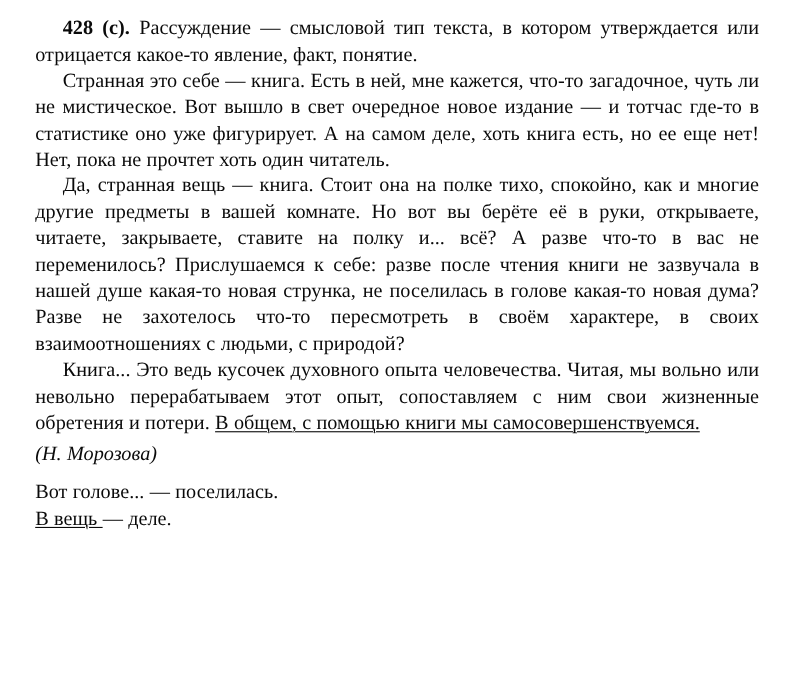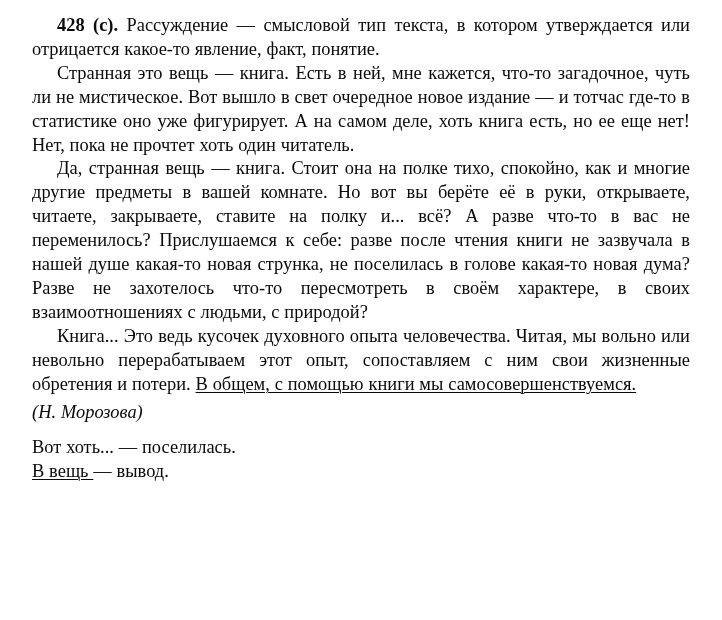--- a/index.html
+++ b/index.html
@@ -74,29 +74,29 @@
 </head>
 <body style="background-color: rgb(255, 255, 255); color: rgb(10, 10, 10);">
 
 <div class="page">
 
   <div class="body-text">
 
     <p class="para"><span class="ex-num">428 (с).</span><span> Рассуждение — смысловой тип текста, в котором утверждается или отрицается какое-то явление, факт, понятие.</span></p>
 
 
-    <p class="para"><span>Странная это вещь — книга. Есть в ней, мне кажется, что-то загадочное, чуть ли не мистическое. </span><span class="it">Вот вышло в свет очередное новое издание — и тотчас где-то в статистике оно уже фигурирует. А на самом деле, хоть книга есть, но ее еще нет! Нет, пока не прочтет хоть один читатель.</span></p>
+    <p class="para"><span>Странная это себе — книга. Есть в ней, мне кажется, что-то загадочное, чуть ли не мистическое. </span><span class="it">Вот вышло в свет очередное новое издание — и тотчас где-то в статистике оно уже фигурирует. А на самом деле, хоть книга есть, но ее еще нет! Нет, пока не прочтет хоть один читатель.</span></p>
 
     <p class="para"><span>Да, странная вещь — книга. </span><span class="it">Стоит она на полке тихо, спокойно, как и многие другие предметы в вашей комнате. Но вот вы берёте её в руки, открываете, читаете, закрываете, ставите на полку и... всё? А разве что-то в вас не переменилось? Прислушаемся к себе: разве после чтения книги не зазвучала в нашей душе какая-то новая струнка, не поселилась в голове какая-то новая дума? Разве не захотелось что-то пересмотреть в своём характере, в своих взаимоотношениях с людьми, с природой?</span></p>
 
     <p class="para"><span>Книга... Это ведь кусочек духовного опыта человечества. </span><span class="it">Читая, мы вольно или невольно перерабатываем этот опыт, сопоставляем с ним свои жизненные обретения и потери. </span><span class="ul">В общем, с помощью книги мы самосовершенствуемся.</span></p>
 
     <p class="attrib">(Н. Морозова)</p>
 
     <div class="gap-small"></div>
 
-    <p class="plain"><span class="it">Вот хоть...</span><span> — поселилась.</span></p>
+    <p class="plain"><span class="it">Вот голове...</span><span> — поселилась.</span></p>
 
-    <p class="plain"><span class="ul">В вещь </span><span>— вывод.</span></p>
+    <p class="plain"><span class="ul">В вещь </span><span>— деле.</span></p>
 
 
   </div>
 </div>
 
 </body></html>

